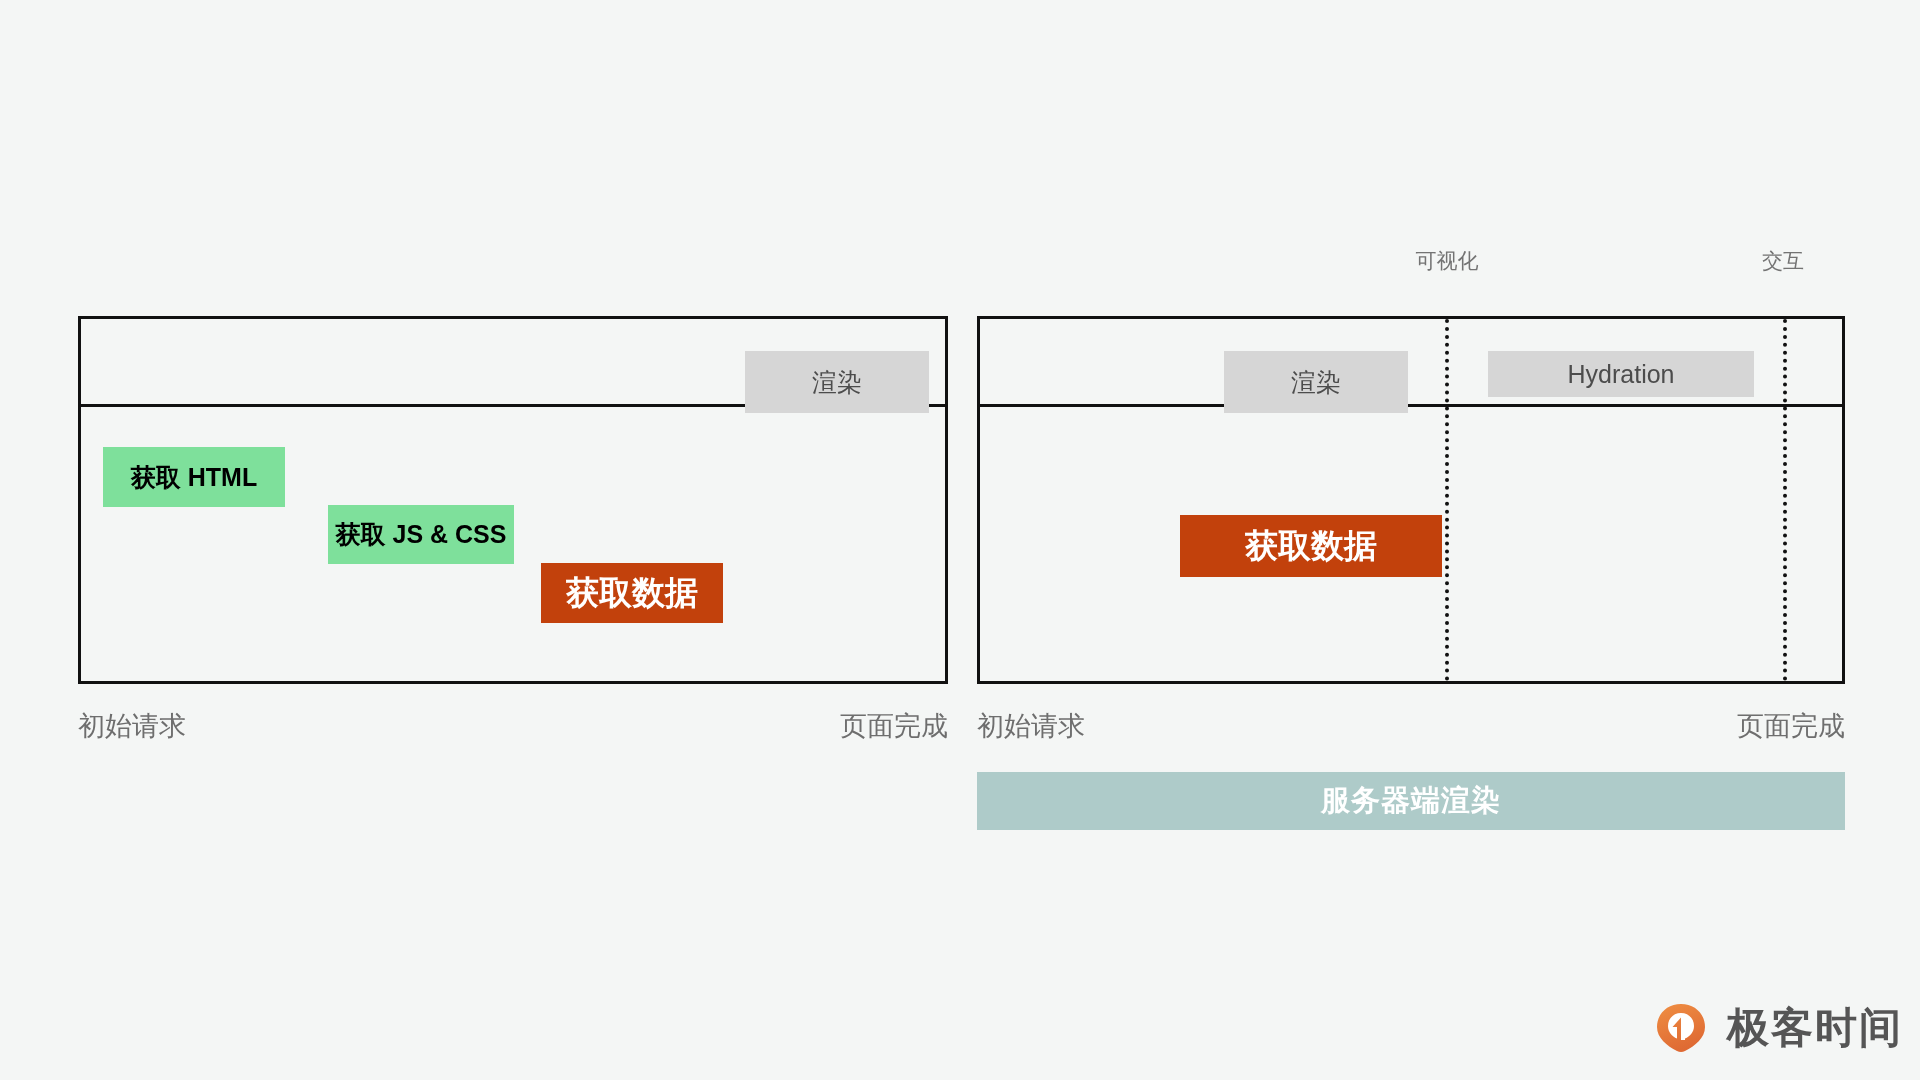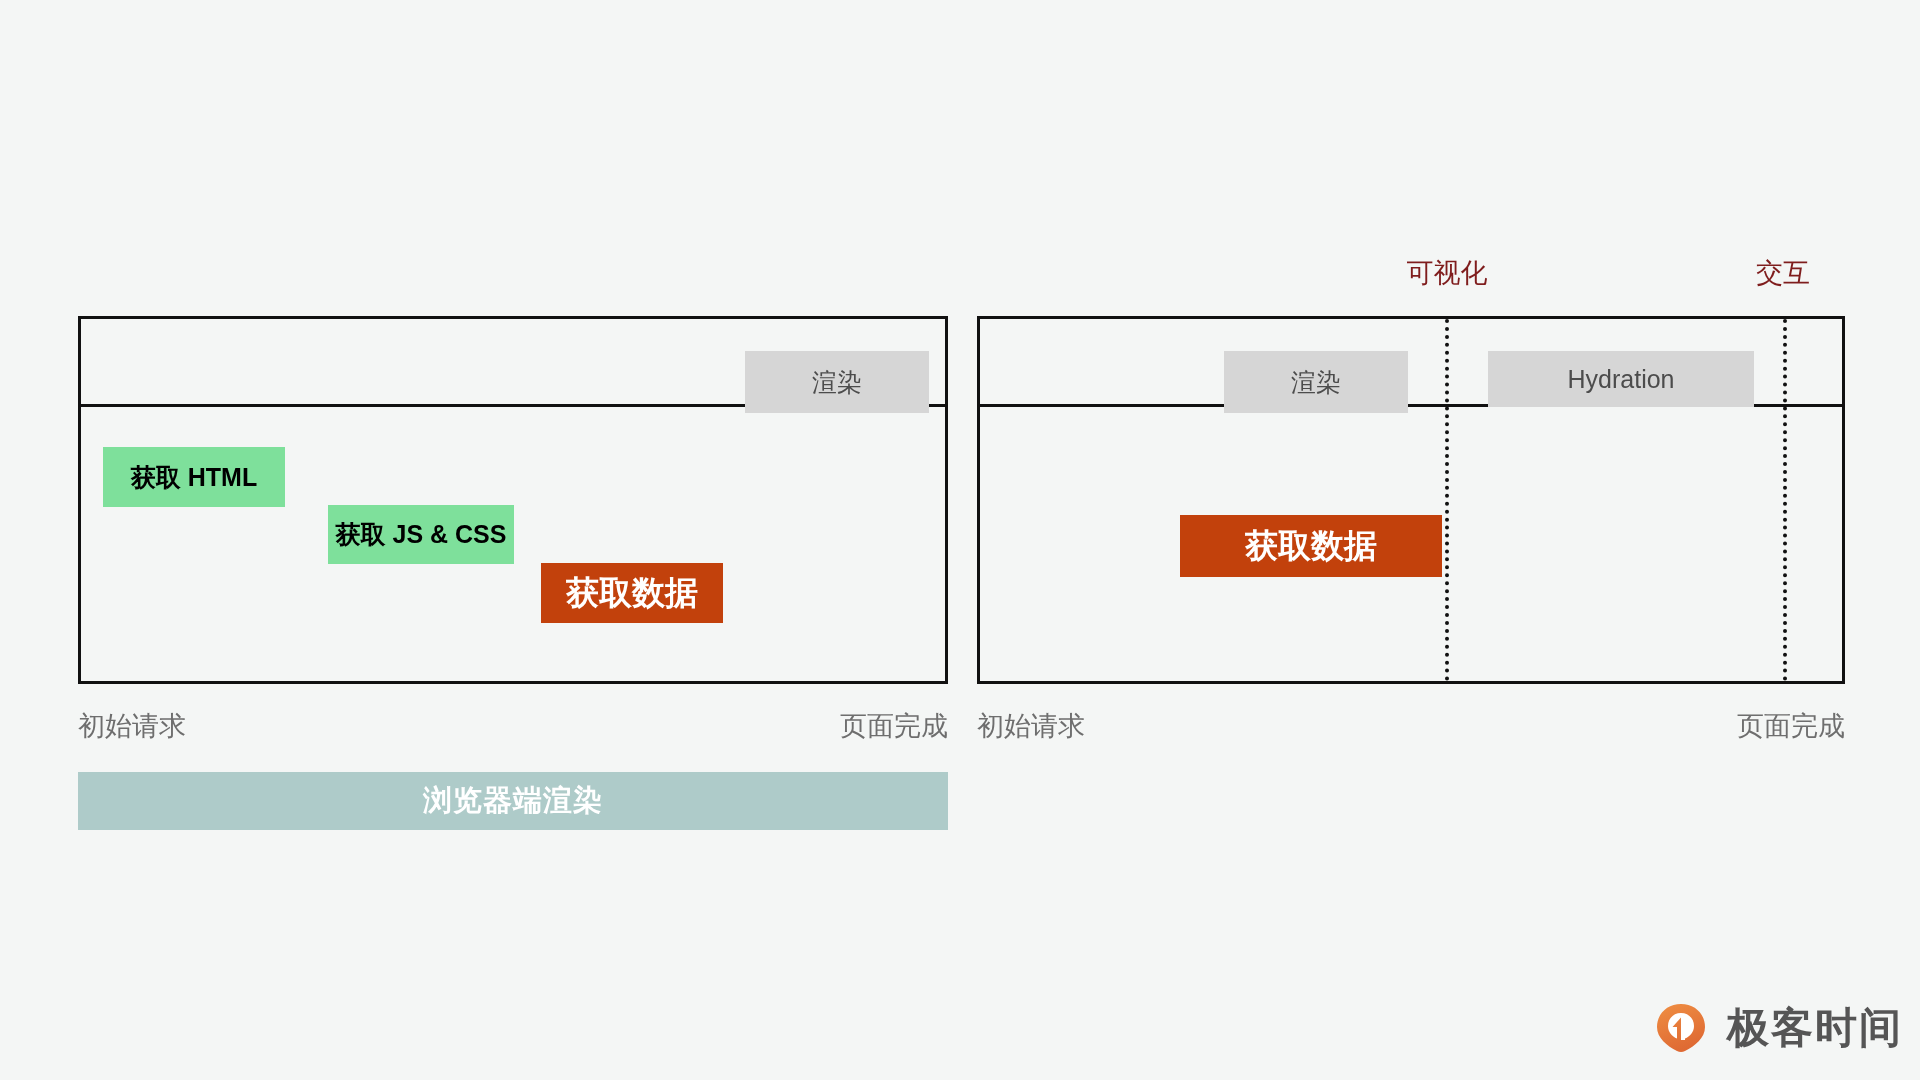--- a/index.html
+++ b/index.html
@@ -19,22 +19,22 @@
 
   
   .task{position:absolute;box-sizing:border-box;display:flex;align-items:center;
         justify-content:center;white-space:nowrap;margin-top:20px;}
   .task.gray{background:#d6d6d6;color:#4c4c4c;font-size:25px;}
   .task.green{background:#7ee09b;color:#000000;font-size:25px;font-weight:bold;}
   .task.navy{background:#c2410c;color:#ffffff;font-size:33px;font-weight:bold;}
 
   
   .dotted{position:absolute;width:0;border-left:4px dotted #111;z-index:5;}
-  .marker-label{position:absolute;font-size:27px;color:#7f1d1d;
-                transform:translateX(-50%);white-space:nowrap;margin-top:8px;}
+  .marker-label{position:absolute;font-size:21px;color:#737373;
+                transform:translateX(-50%);white-space:nowrap;}
 
   
   .endlabel{position:absolute;font-size:27px;color:#6e6e6e;white-space:nowrap;}
   .endlabel.right{transform:translateX(-100%);}
 
   
   .footbar{position:absolute;background:#aecbc9;display:flex;align-items:center;
            justify-content:center;color:#ffffff;font-size:29px;font-weight:bold;
            letter-spacing:1px;white-space:nowrap;}
 
@@ -61,40 +61,40 @@
     <div class="panel-body">
       <div class="task green" style="left:22px;top:20px;width:182px;height:60px;">获取 HTML</div>
       <div class="task green" style="left:247px;top:78px;width:186px;height:59px;">获取 JS &amp; CSS</div>
       <div class="task navy" style="left:460px;top:136px;width:182px;height:60px;">获取数据</div>
     </div>
   </div>
 
   <div class="endlabel" style="left:78px;top:708px;">初始请求</div>
   <div class="endlabel right" style="left:948px;top:708px;">页面完成</div>
 
-  <div class="footbar" style="left:78px;top:772px;width:870px;height:58px;">浏览器端渲染</div>
 
   <div class="panel" style="left:977px;top:316px;width:868px;height:368px;">
 
     <div class="panel-head">
       <div class="task gray" style="left:244px;top:12px;width:184px;height:62px;">渲染</div>
-      <div class="task gray" style="left:508px;top:12px;width:266px;height:56px;">Hydration</div>
+      <div class="task gray" style="left:508px;top:12px;width:266px;height:46px;">Hydration</div>
     </div>
 
     <div class="panel-body">
       <div class="task navy" style="left:200px;top:88px;width:262px;height:62px;z-index:8;">获取数据</div>
     </div>
   </div>
 
   <div class="dotted" style="left:1445px;top:319px;height:362px;"></div>
   <div class="dotted" style="left:1783px;top:319px;height:362px;"></div>
 
   <div class="endlabel" style="left:977px;top:708px;">初始请求</div>
   <div class="endlabel right" style="left:1845px;top:708px;">页面完成</div>
 
+  <div class="footbar" style="left:977px;top:772px;width:868px;height:58px;">服务器端渲染</div>
 
   <div id="watermark" style="left:1655px;top:1000px;">
     <div id="wm-mark">
       <svg width="52" height="52" viewBox="0 0 52 52">
         <defs>
           <linearGradient id="og" x1="0" y1="0" x2="0.4" y2="1">
             <stop offset="0%" stop-color="#ef8f43"></stop>
             <stop offset="100%" stop-color="#df6a33"></stop>
           </linearGradient>
         </defs>

